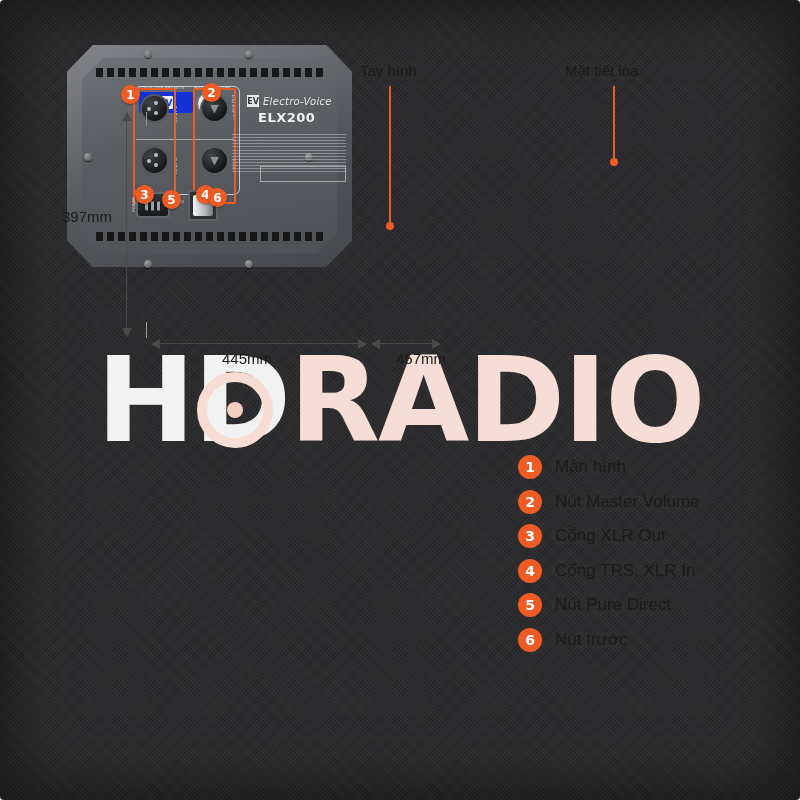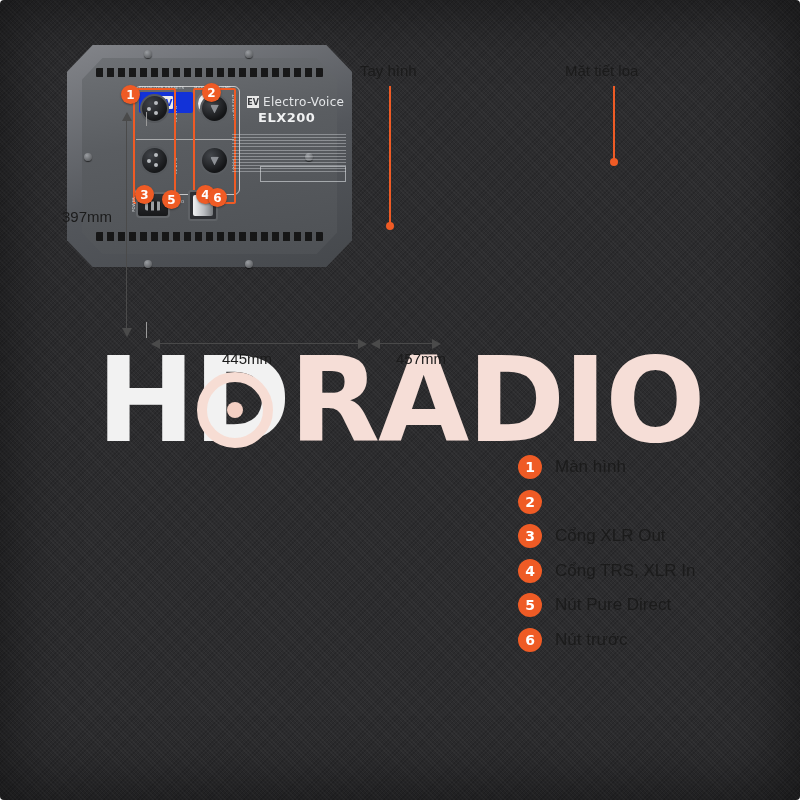--- a/index.html
+++ b/index.html
@@ -232,21 +232,21 @@
   }
   #rear .sep{position:absolute;background:rgba(235,235,235,.55);height:1px;}
   #rear .brand{
     position:absolute;left:247px;top:95px;display:flex;align-items:center;gap:4px;
   }
   #rear .brand .bmark{
     width:12px;height:12px;background:#e8e8e8;color:#3a3c40;
     font-size:8px;font-weight:bold;display:flex;align-items:center;justify-content:center;
     font-family:"DejaVu Sans",sans-serif;
   }
-  #rear .brand .btext{font-size:12px;color:#e4e6e8;letter-spacing:.3px;font-family:"DejaVu Sans",sans-serif;}
+  #rear .brand .btext{font-size:10px;color:#e4e6e8;letter-spacing:.3px;font-family:"DejaVu Sans",sans-serif;font-style:italic;}
   #rear .model{
     position:absolute;left:258px;top:110px;font-size:13px;font-weight:bold;
     color:#f0f1f2;letter-spacing:.5px;font-family:"DejaVu Sans",sans-serif;
   }
   #rear .legal{
     position:absolute;left:232px;top:134px;width:114px;height:40px;
     background-image:repeating-linear-gradient(180deg, rgba(215,218,222,.55) 0 1px, rgba(0,0,0,0) 1px 3.1px);
     opacity:.75;
   }
   #rear .warnbox{
@@ -460,20 +460,21 @@
     </div>
   </div>
 
   <div id="legend">
     <div class="legend-row">
       <div class="badge-lg">1</div>
       <div class="ltext">Màn hình</div>
     </div>
     <div class="legend-row">
       <div class="badge-lg">2</div>
+      <div class="ltext">Nút Master Volume</div>
     </div>
     <div class="legend-row">
       <div class="badge-lg">3</div>
       <div class="ltext">Cổng XLR Out</div>
     </div>
     <div class="legend-row">
       <div class="badge-lg">4</div>
       <div class="ltext">Cổng TRS, XLR In</div>
     </div>
     <div class="legend-row">

